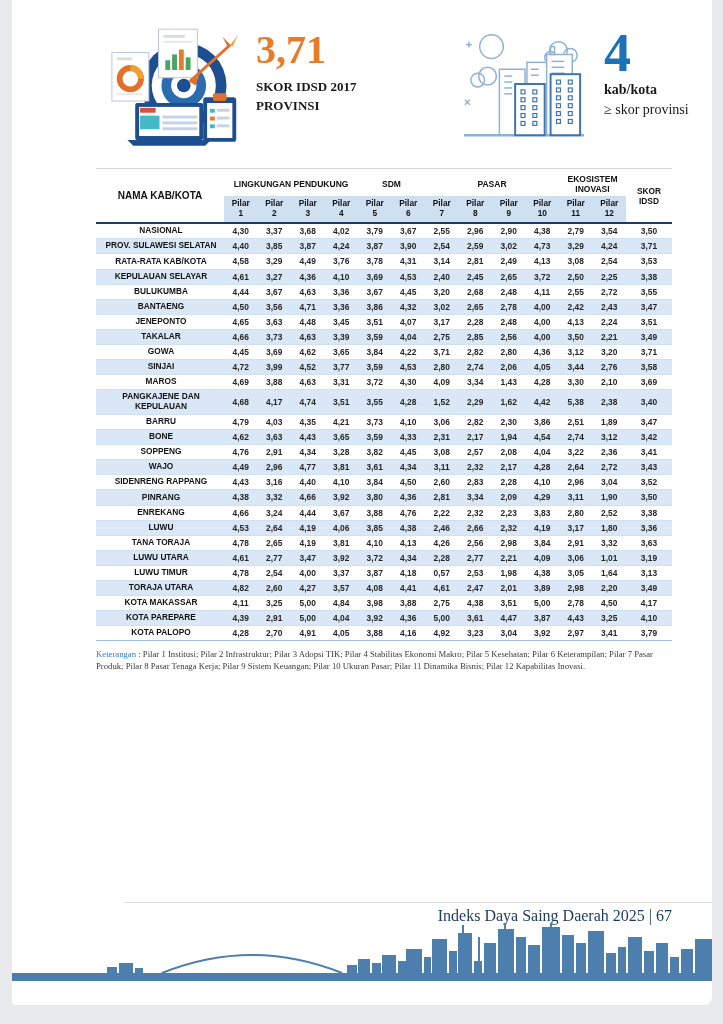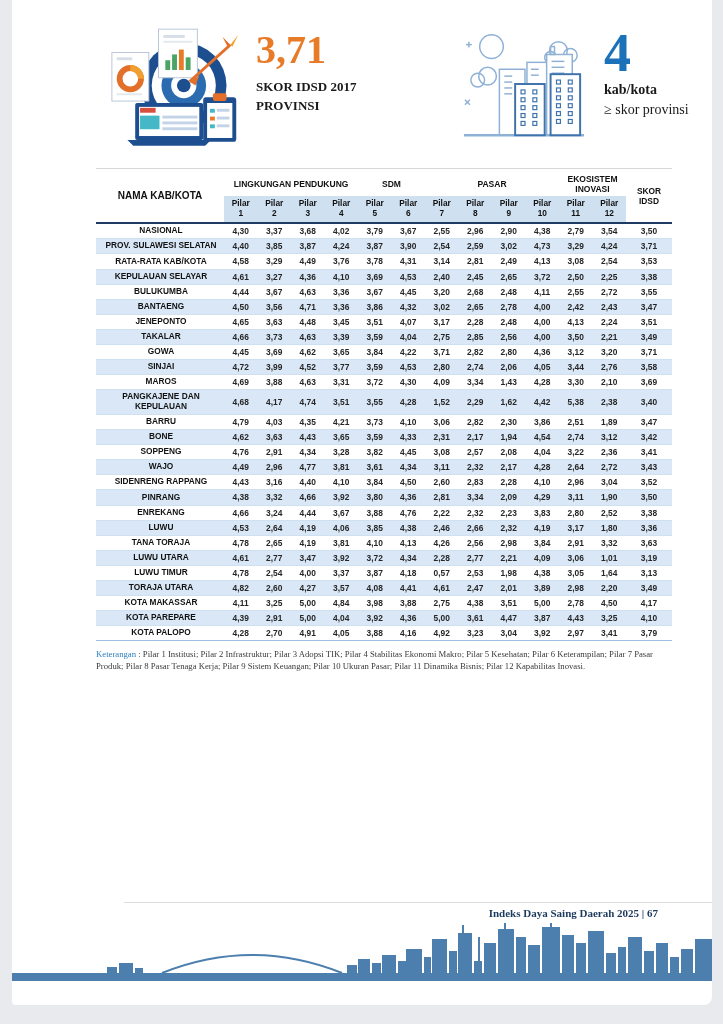--- a/index.html
+++ b/index.html
@@ -58,23 +58,23 @@
   tbody tr:last-child td{border-bottom:1px solid #9cbfe2;}
   
   .keterangan{
     margin:7px 0 0 84px;width:578px;
     font-family:Liberation Serif, serif;font-size:8.7px;line-height:1.4;color:#3a3a3a;
   }
   .keterangan .lbl{color:#2f7fc1;}
   
   .footer-rule{position:absolute;top:902px;left:112px;right:0;height:1px;background:#dedede;}
   .footer-text{
-    position:absolute;top:907px;right:54px;
-    font-family:"Liberation Serif",serif;font-weight:bold;
-    font-size:11px;color:#1c3a5e;
+    position:absolute;top:907px;right:40px;
+    font-family:"Liberation Serif",serif;font-weight:normal;
+    font-size:16px;color:#1c3a5e;
   }
   .skyline{position:absolute;left:0;right:0;bottom:18px;width:100%;height:64px;display:block;}
 </style>
 </head>
 <body>
 
 <div class="page">
 
 
   <div class="summary">

